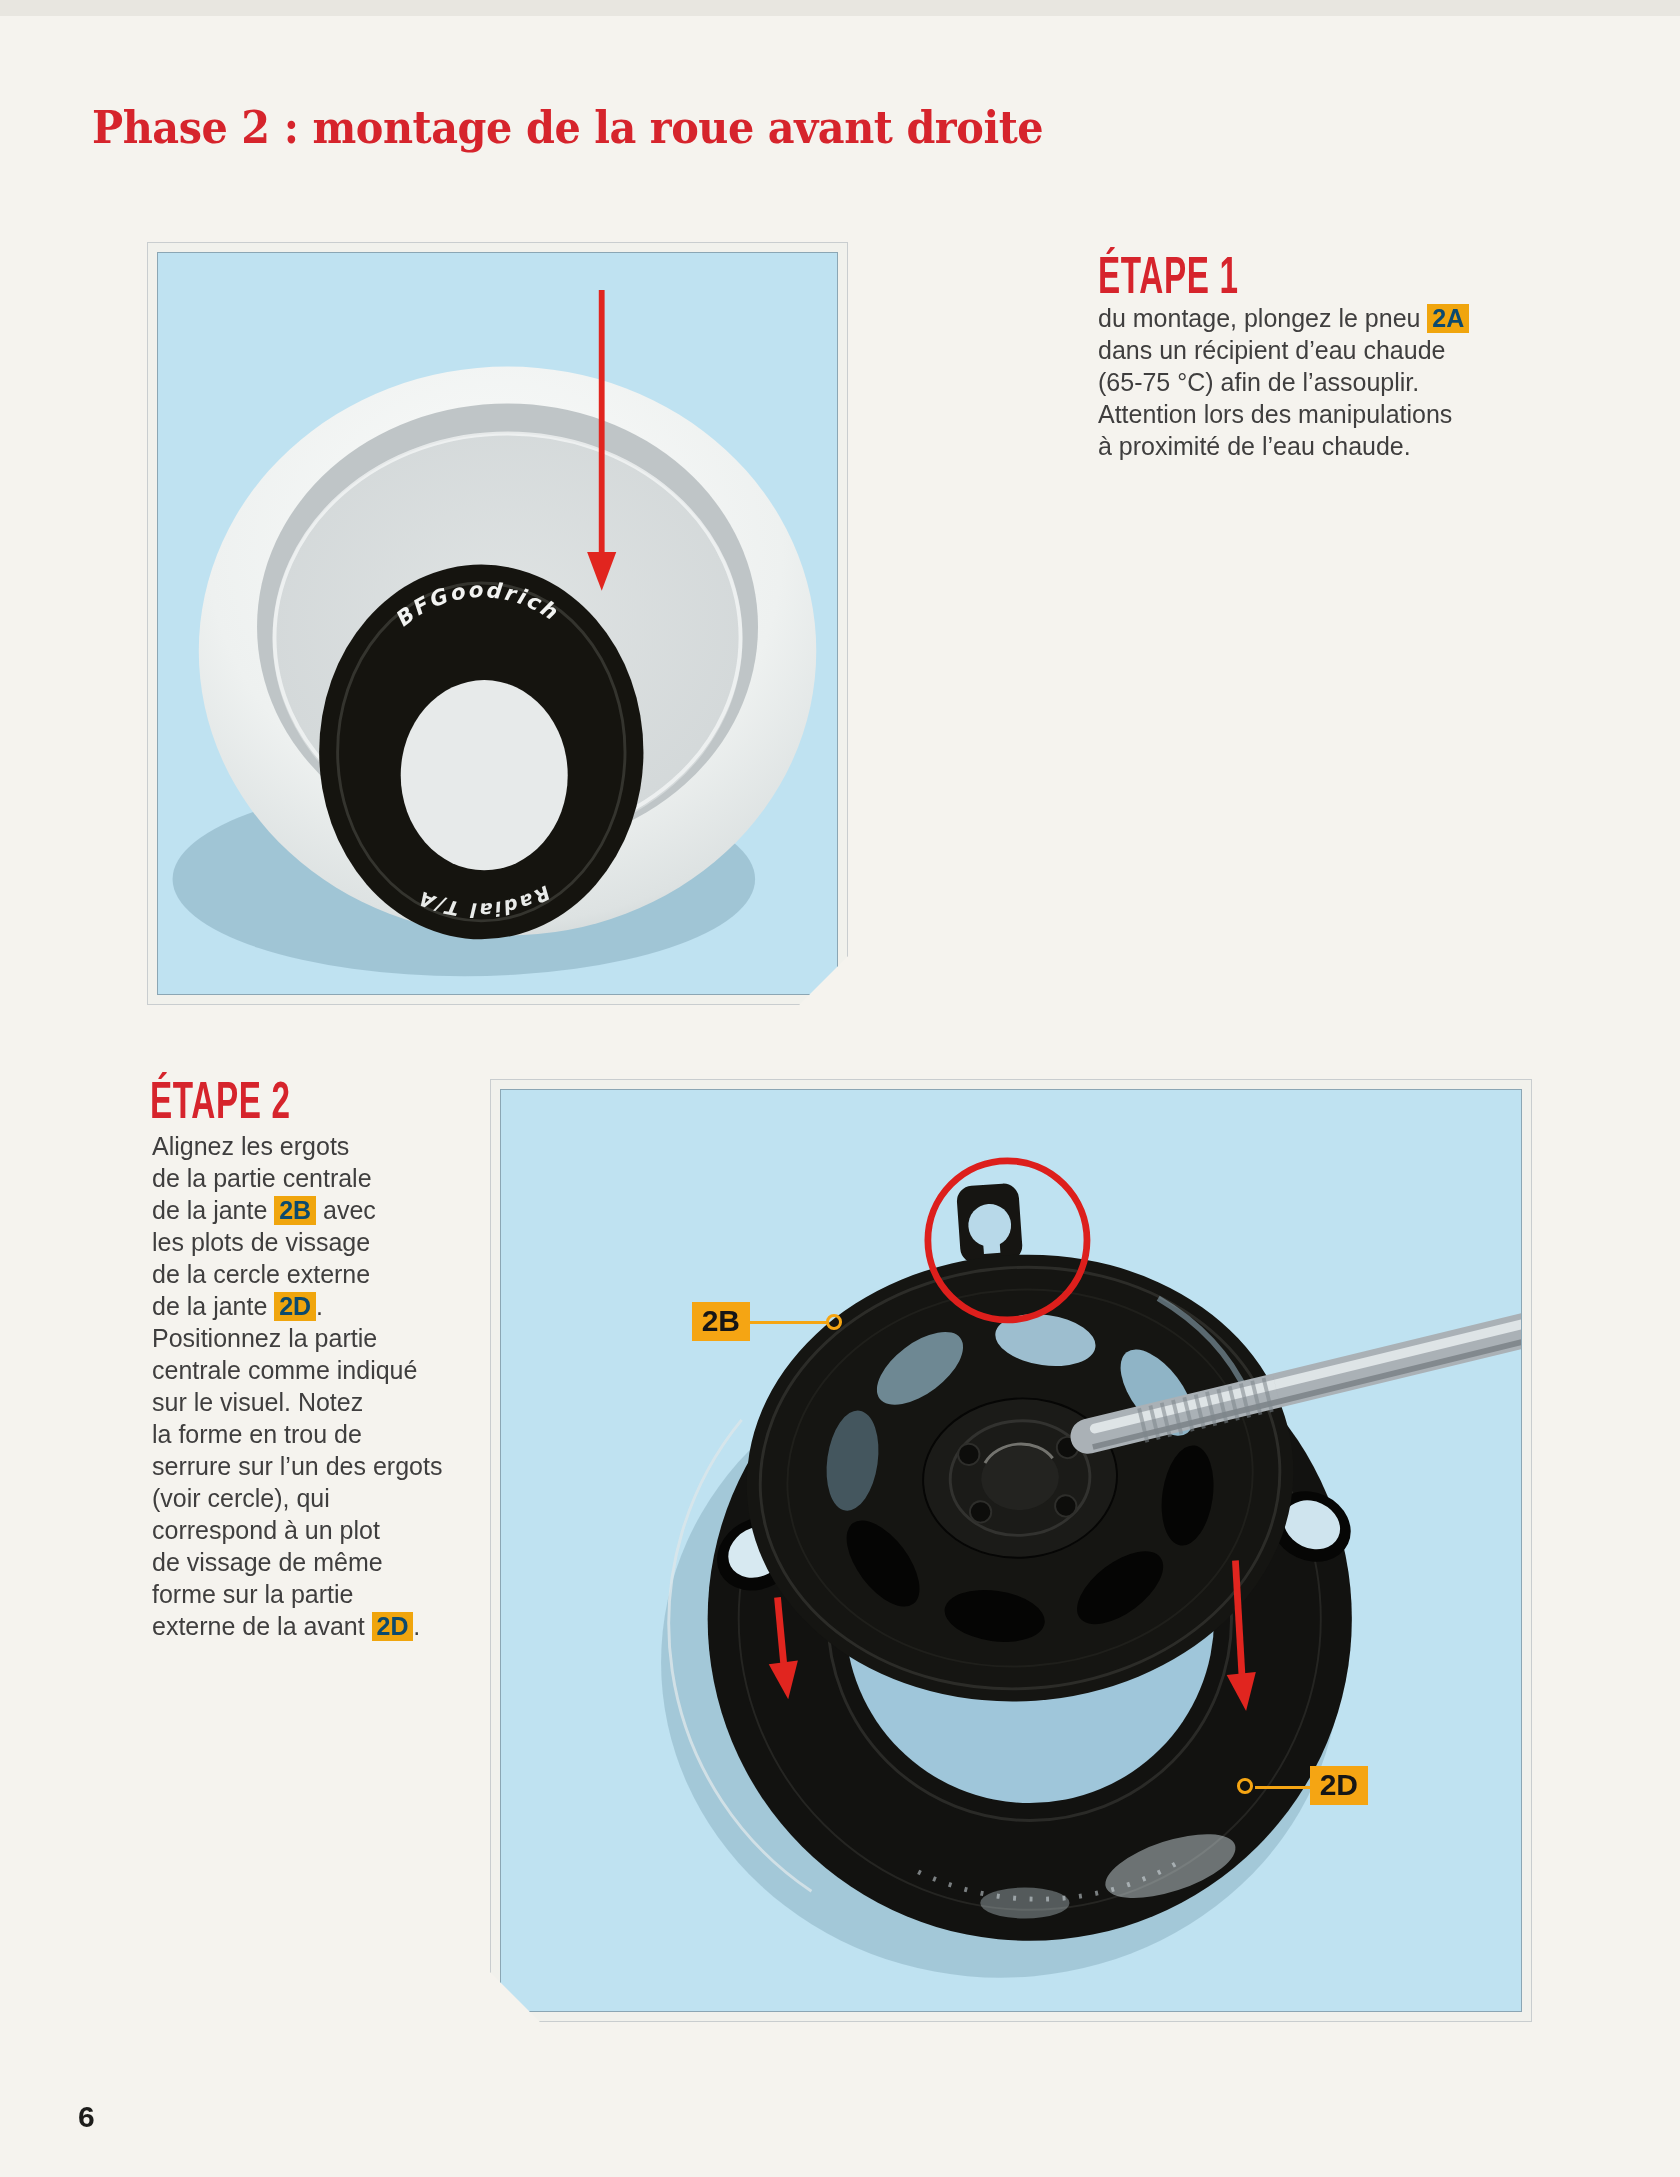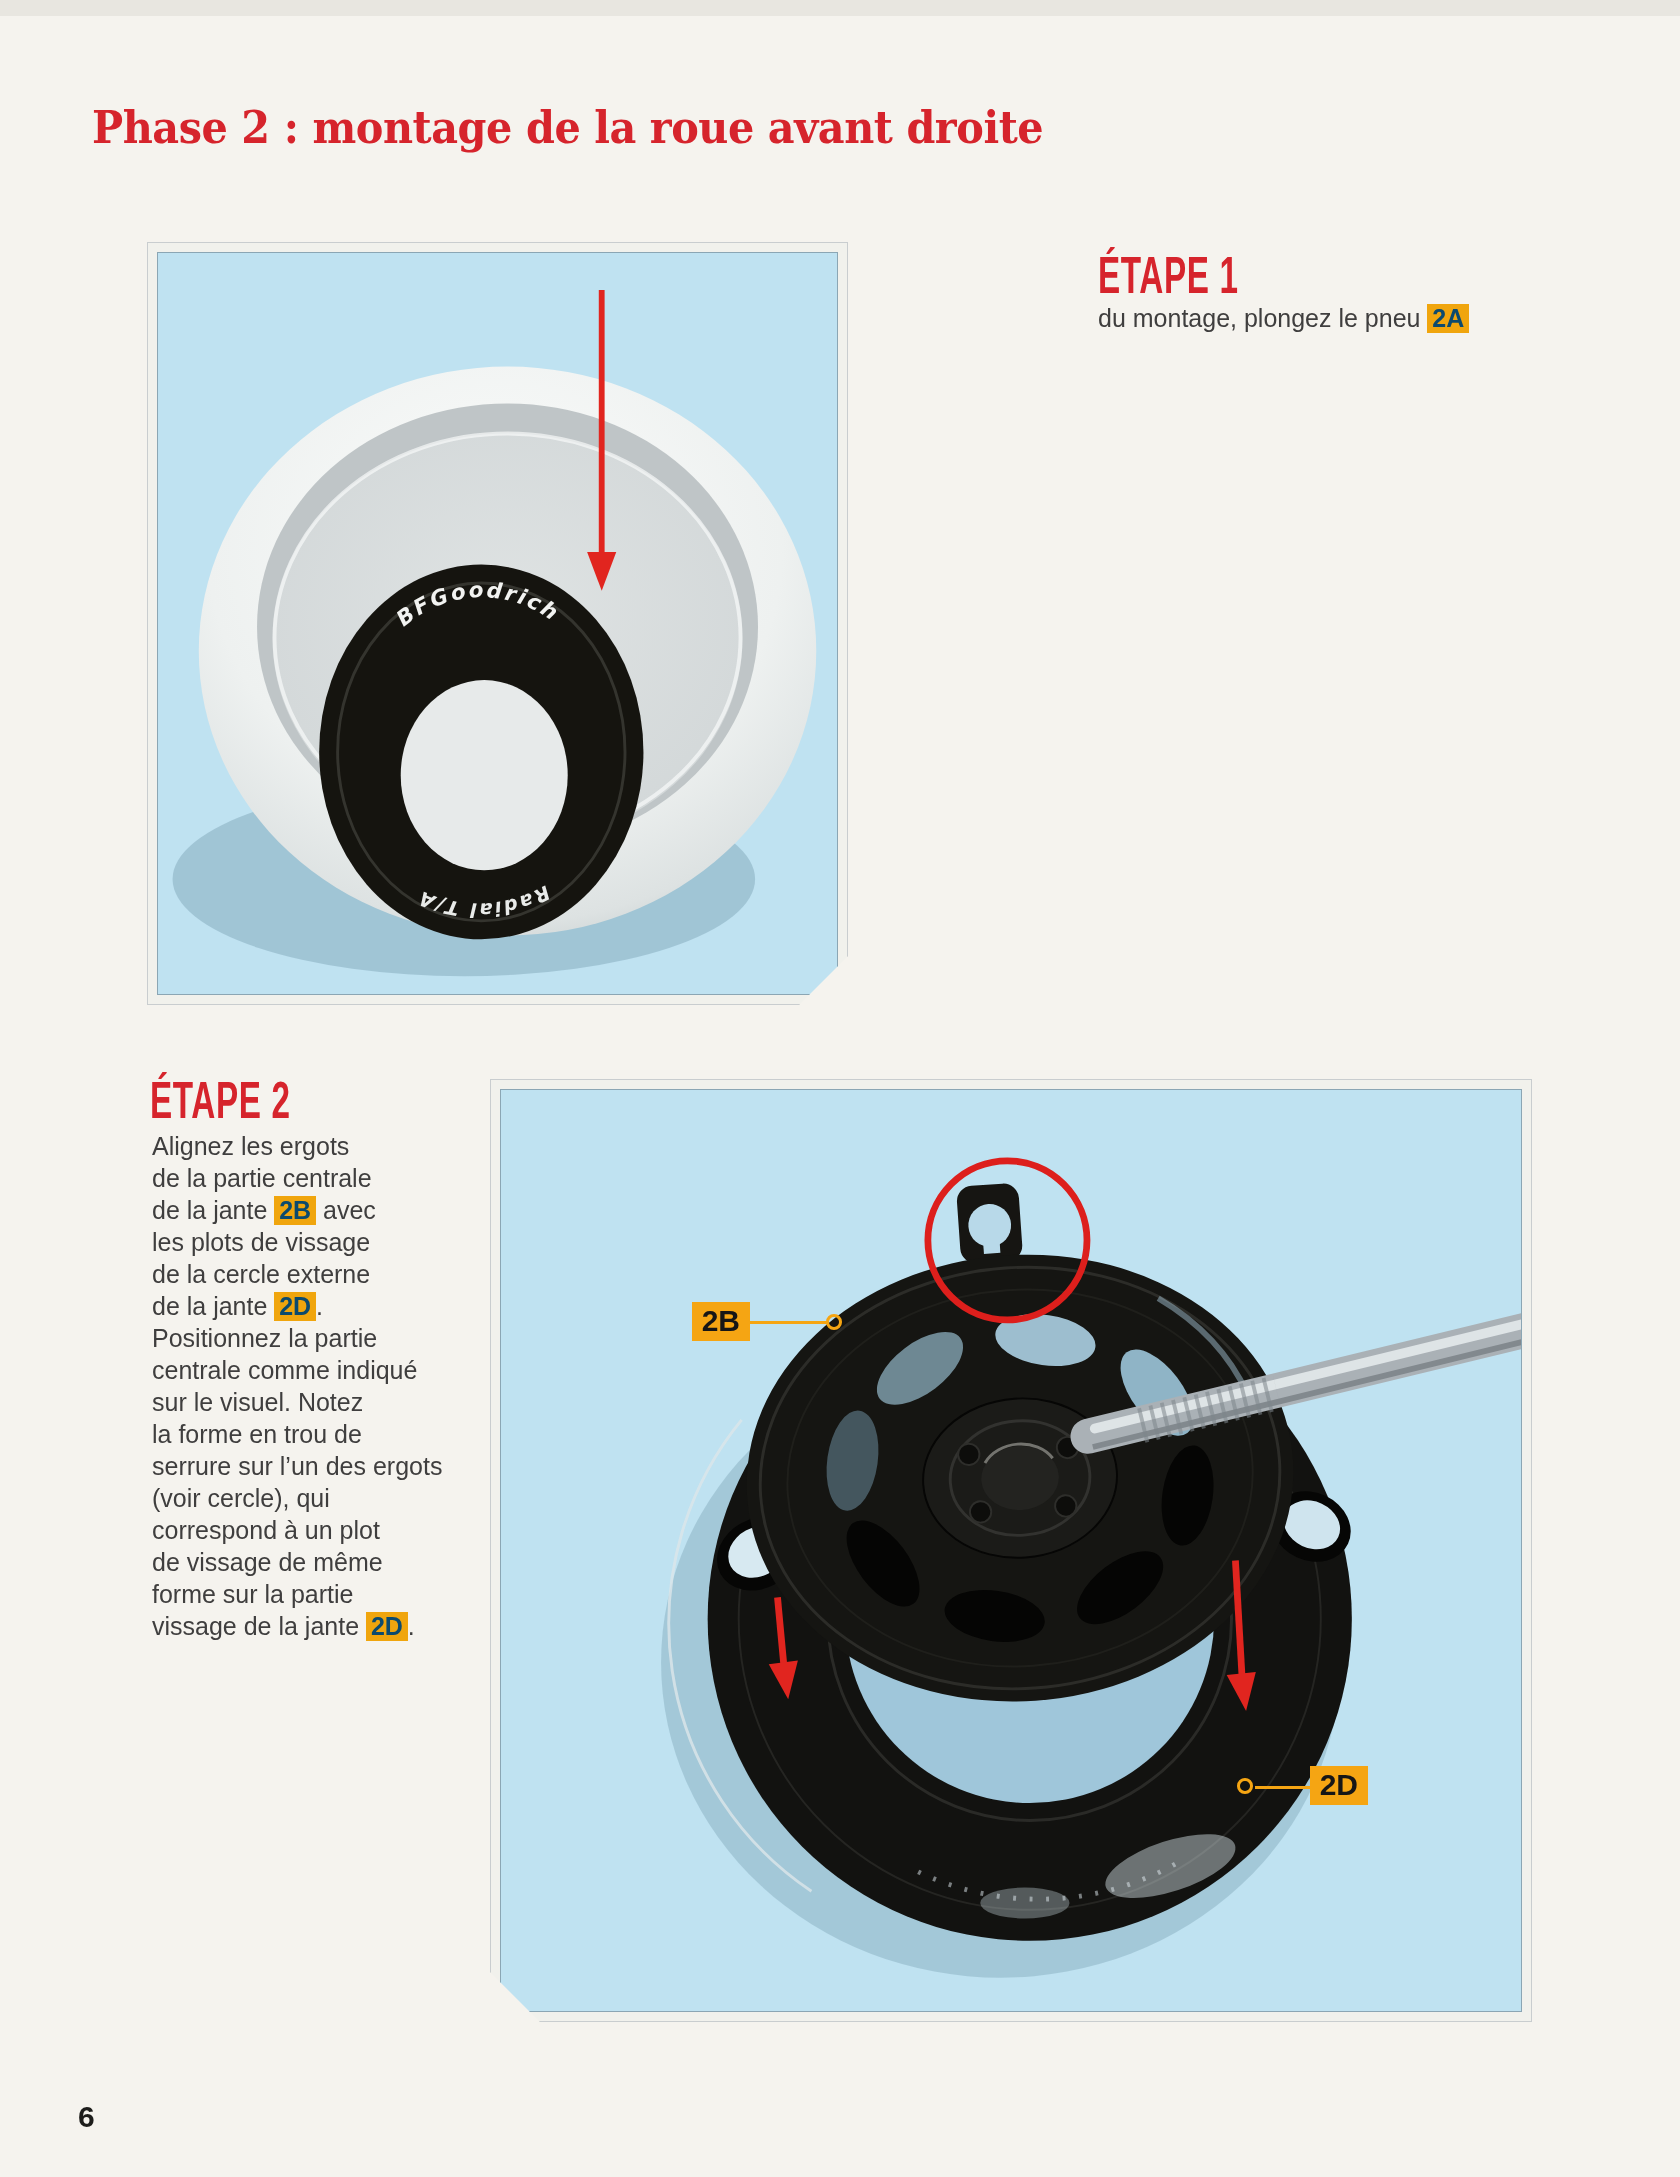--- a/index.html
+++ b/index.html
@@ -106,40 +106,44 @@
           <line x1="457" y1="38" x2="457" y2="312" stroke="#e1251f" stroke-width="6"></line>
           <polygon points="457,348 442,308 472,308" fill="#e1251f"></polygon>
         </g>
       </svg>
     </div>
   </div>
 
   <div class="etape-heading" style="left:1098px;top:233px;">ÉTAPE 1</div>
   <div class="body-text" style="left:1098px;top:286px;width:524px;">
     <span class="text-line"><span>du montage, plongez le pneu </span><span class="hl">2A</span></span>
+    <span class="preline">dans un récipient d’eau chaude
+(65-75 °C) afin de l’assouplir.
+Attention lors des manipulations
+à proximité de l’eau chaude.</span>
   </div>
 
   <div class="etape-heading" style="left:150px;top:1058px;">ÉTAPE 2</div>
   <div class="body-text" style="left:152px;top:1114px;width:335px;">
     <span class="preline">Alignez les ergots
 de la partie centrale</span>
     <span class="text-line"><span>de la jante </span><span class="hl">2B</span><span> avec</span></span>
     <span class="preline">les plots de vissage
 de la cercle externe</span>
     <span class="text-line"><span>de la jante </span><span class="hl">2D</span><span>.</span></span>
     <span class="preline">Positionnez la partie
 centrale comme indiqué
 sur le visuel. Notez
 la forme en trou de
 serrure sur l’un des ergots
 (voir cercle), qui
 correspond à un plot
 de vissage de même
 forme sur la partie</span>
-    <span class="text-line"><span>vissage de la jante </span><span class="hl">2D</span><span>.</span></span>
+    <span class="text-line"><span>externe de la avant </span><span class="hl">2D</span><span>.</span></span>
   </div>
 
   <div class="photo" id="photo2">
     <div class="photo-inner">
       <svg viewBox="0 0 1052 950" preserveAspectRatio="none" xmlns="http://www.w3.org/2000/svg">
 
         <ellipse cx="515" cy="590" rx="350" ry="325" fill="rgba(105,145,165,0.32)"></ellipse>
 
         <g>
           <circle cx="545" cy="545" r="332" fill="#121210"></circle>

